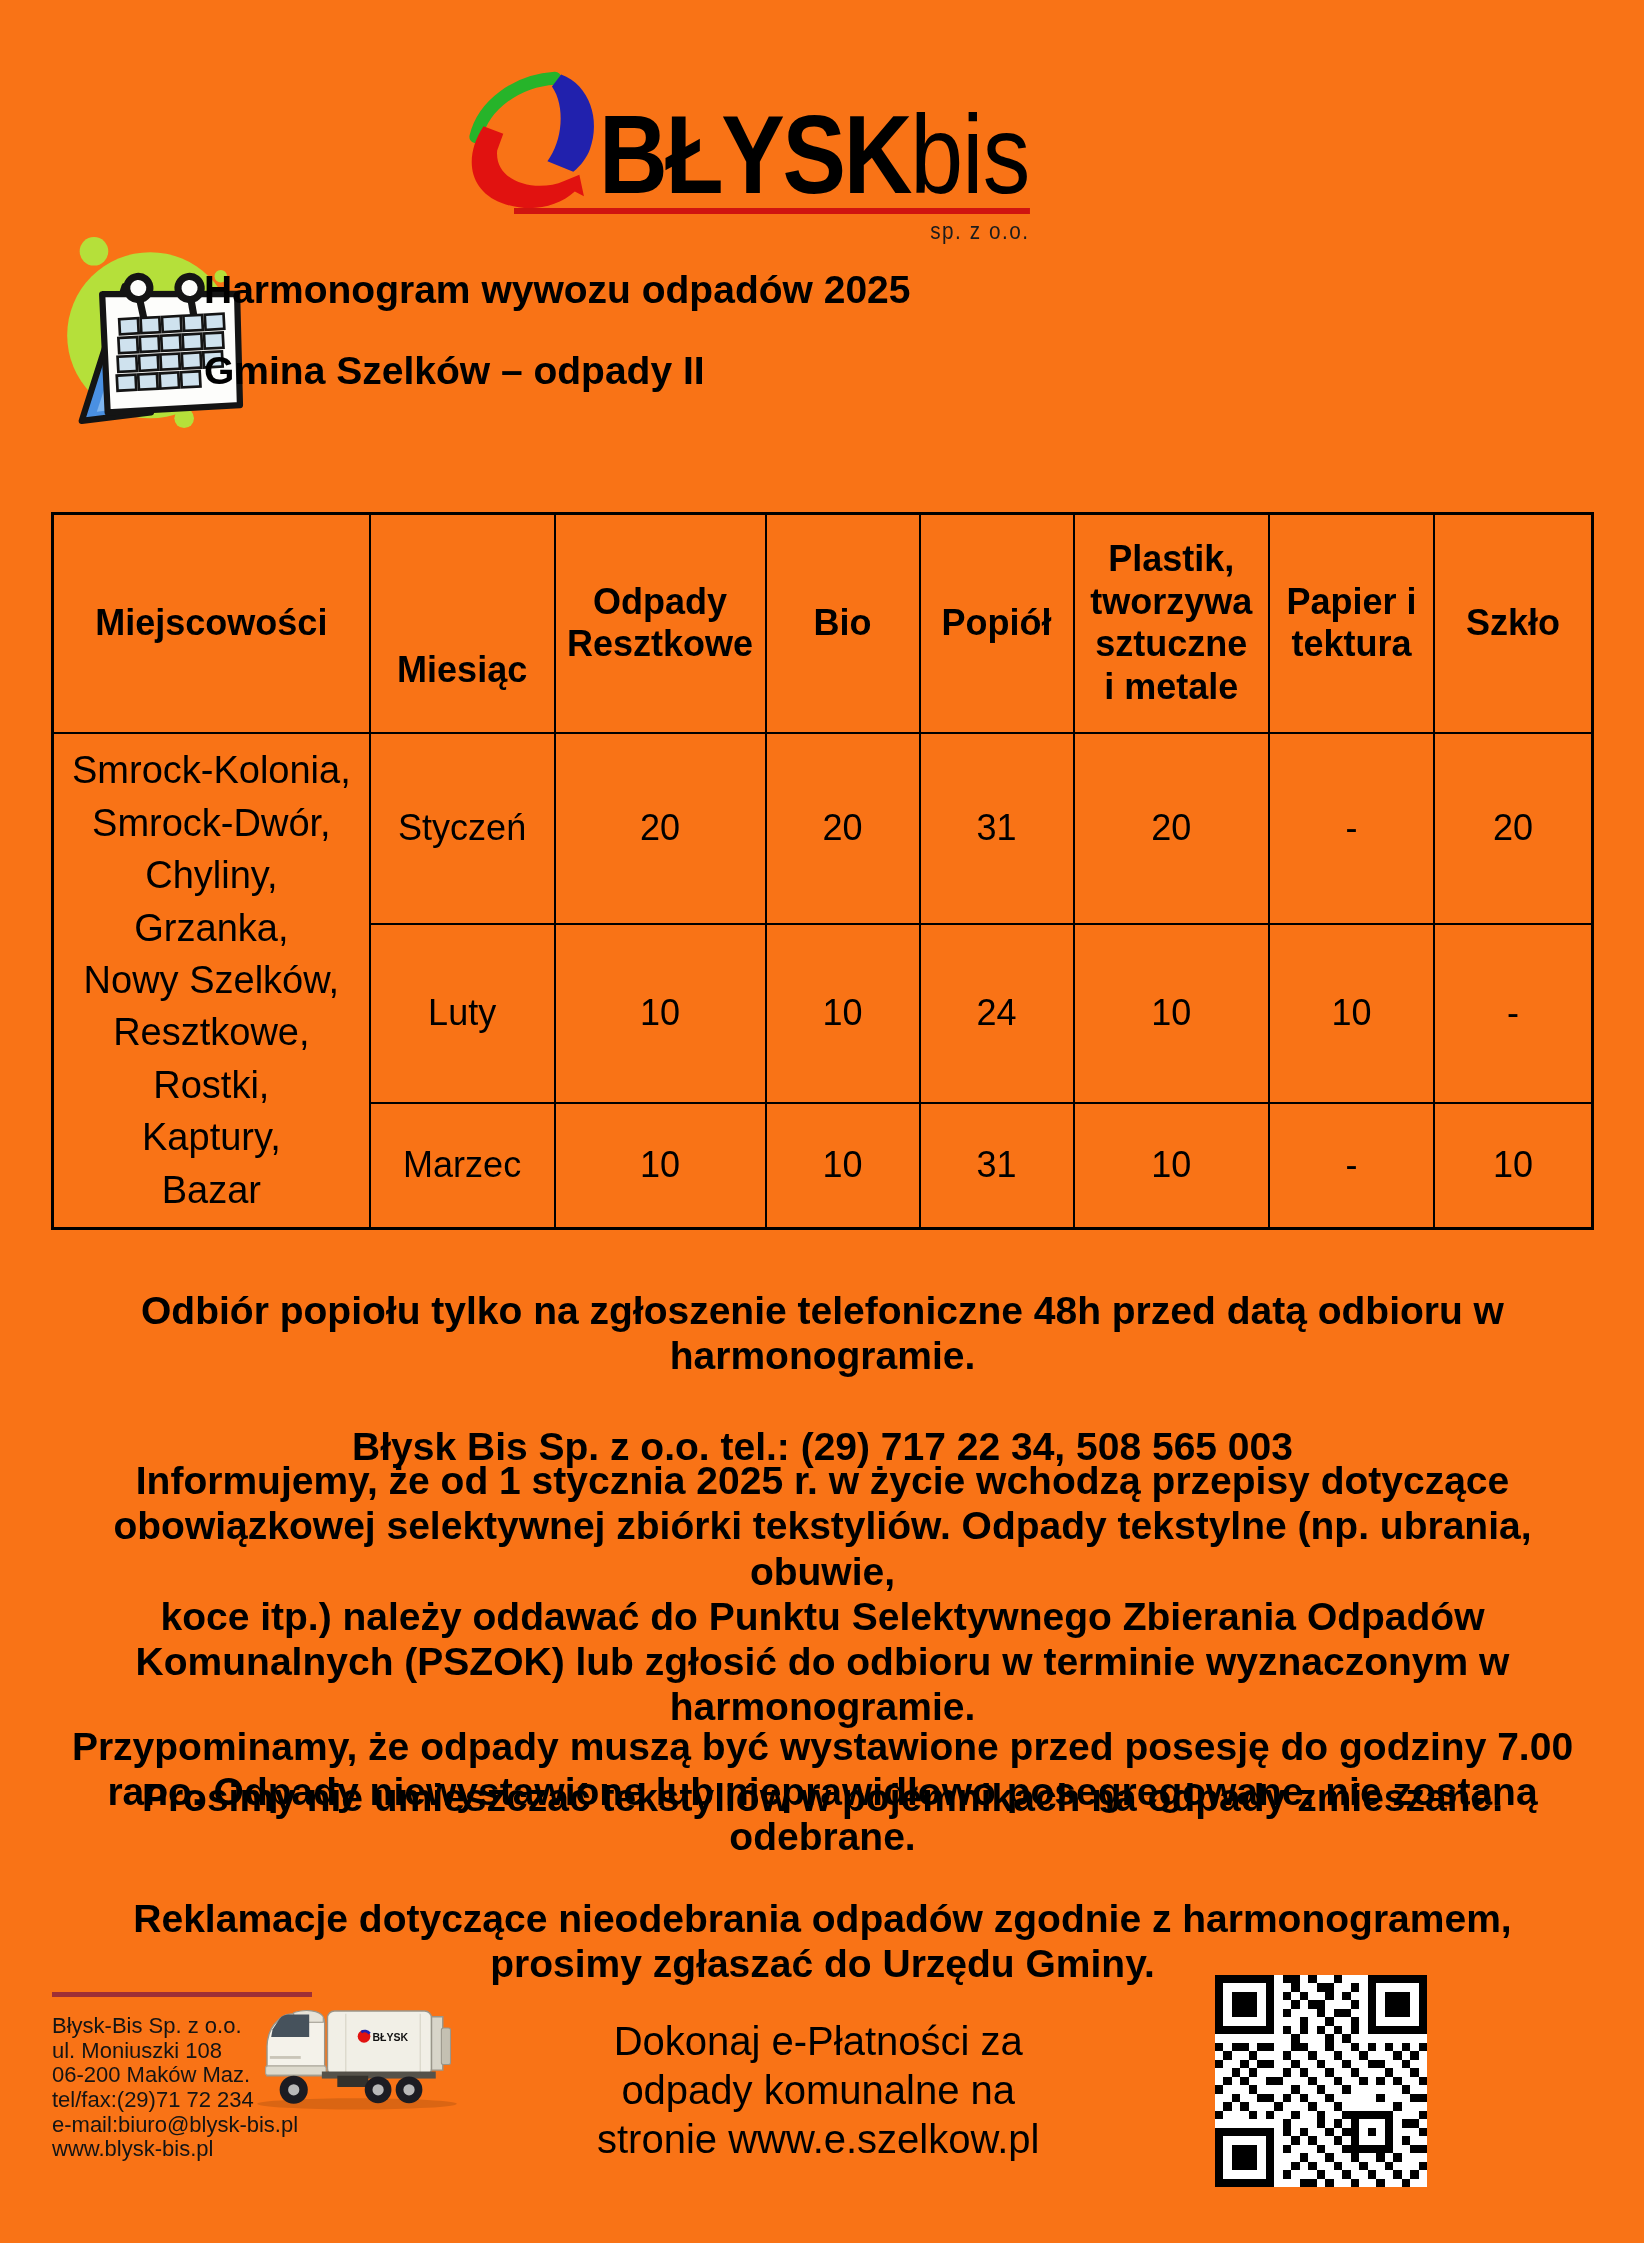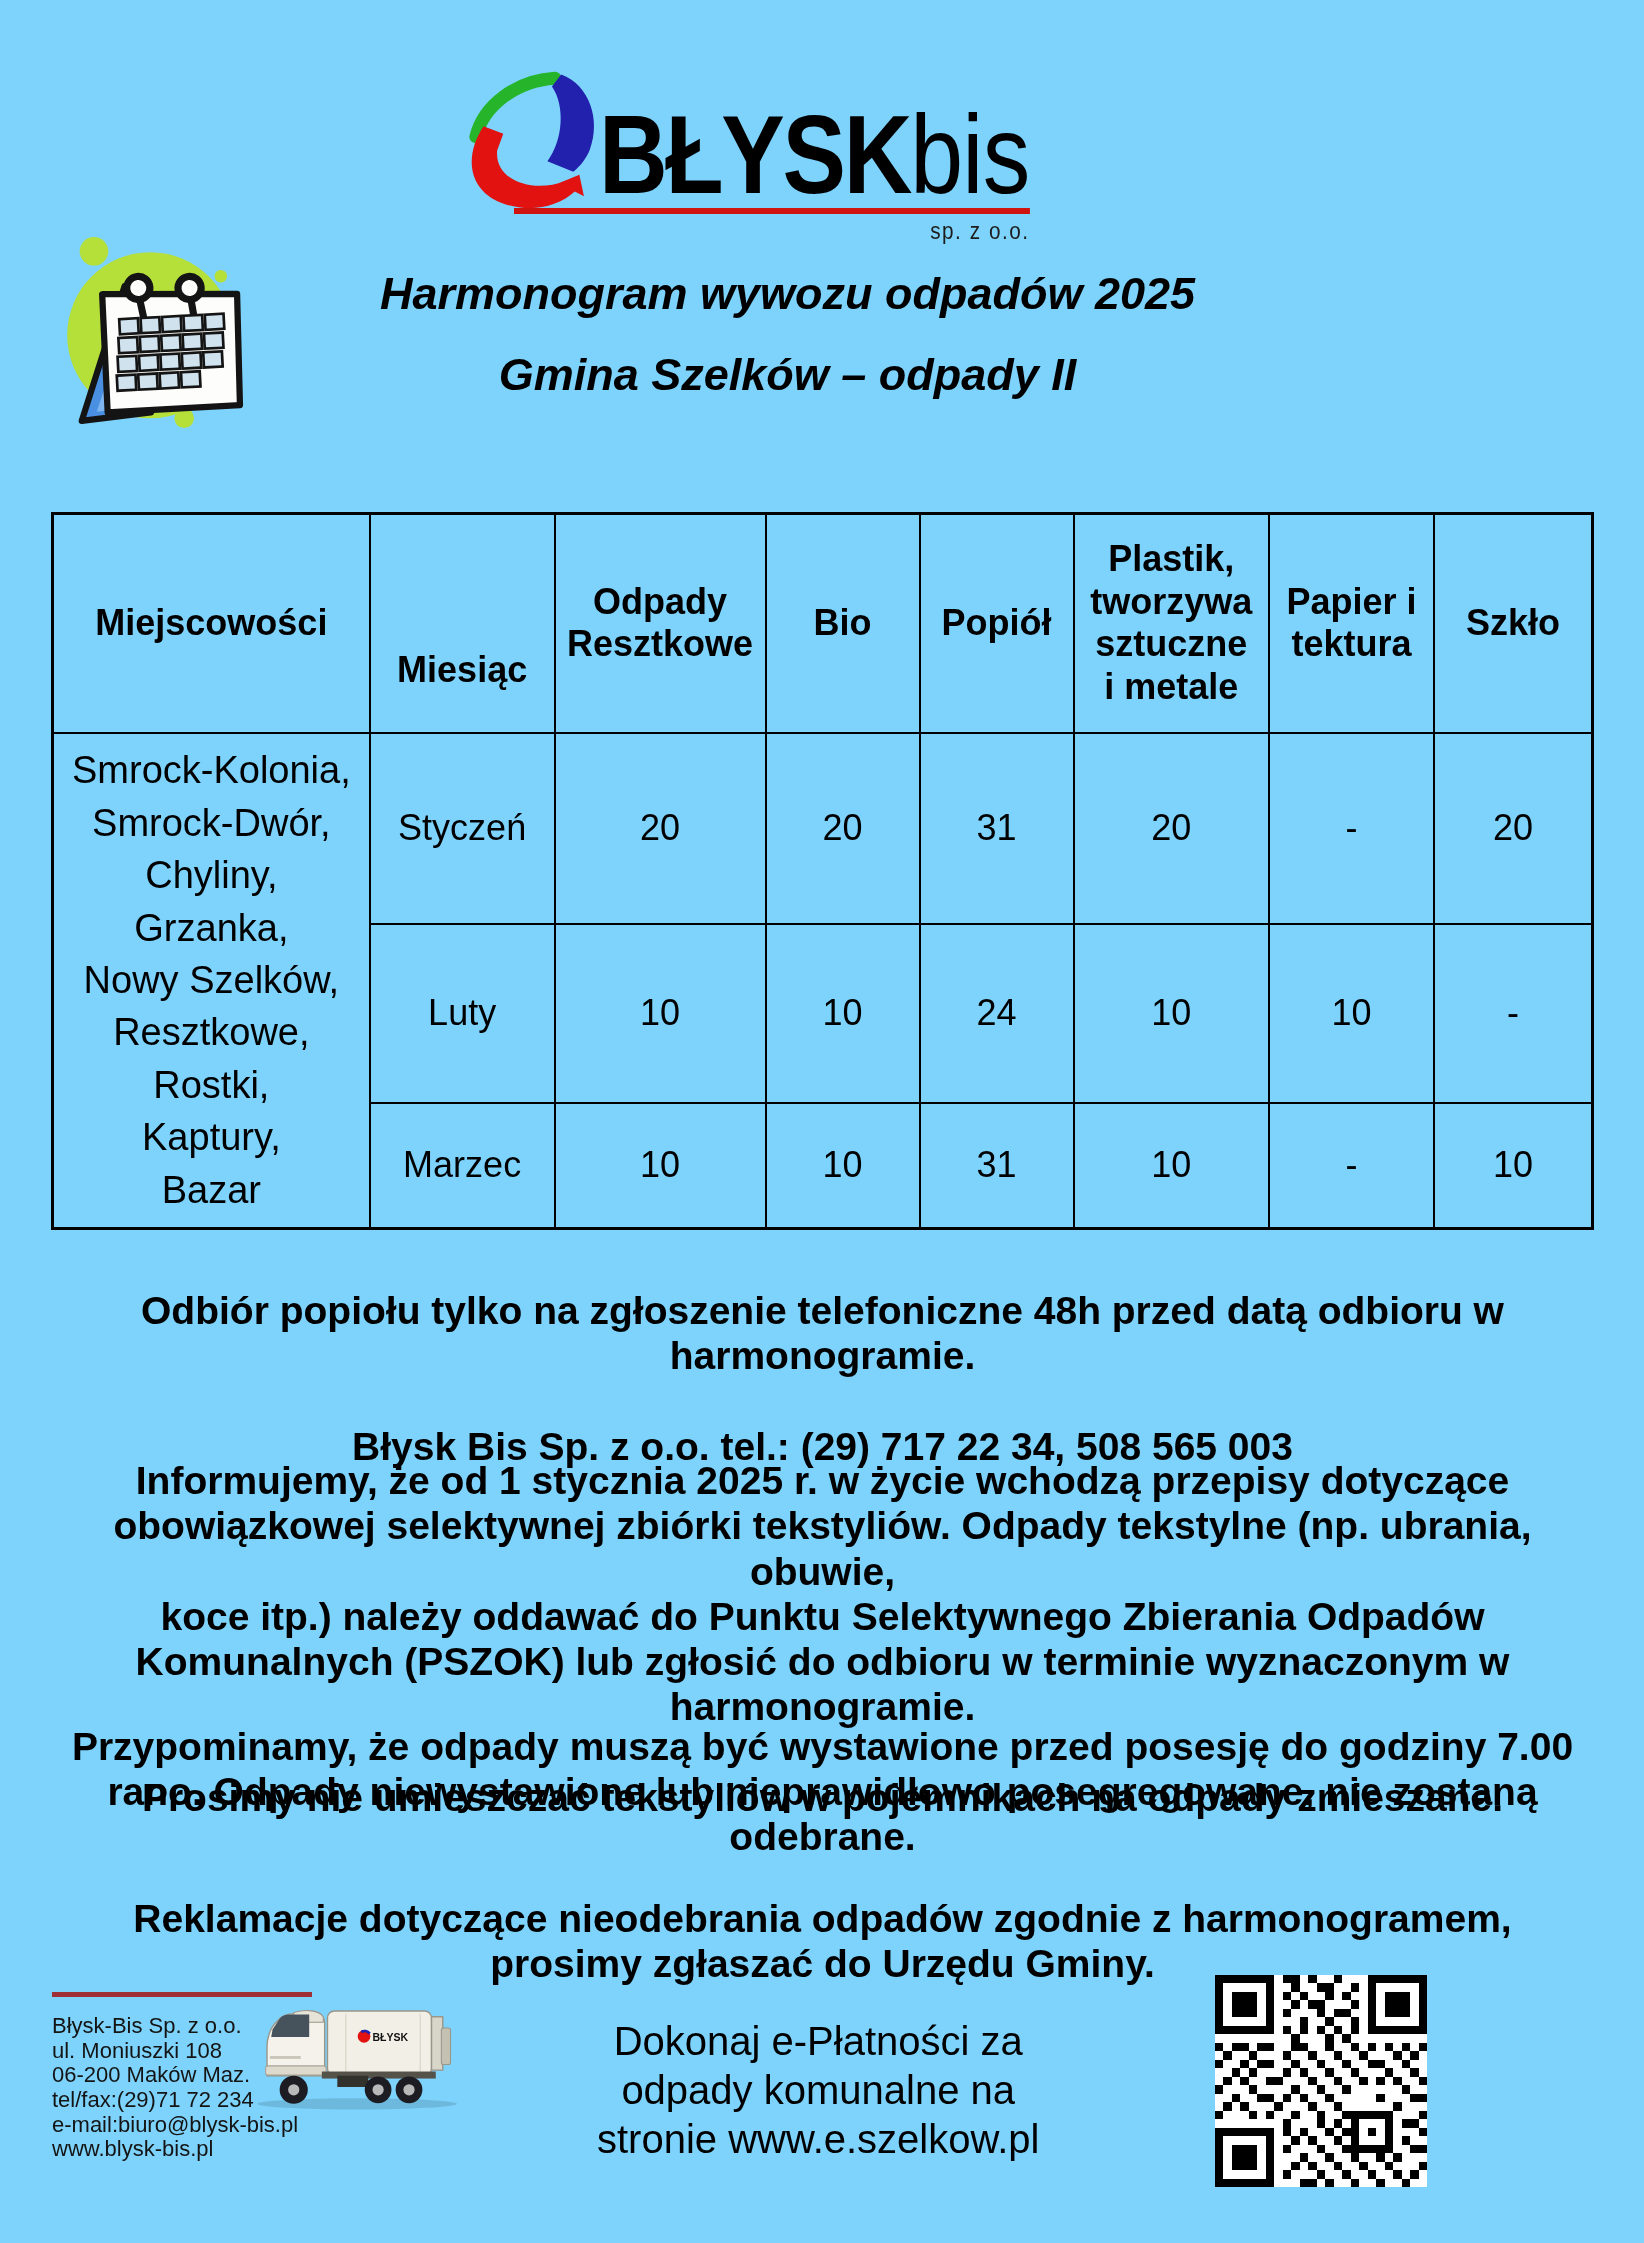--- a/index.html
+++ b/index.html
@@ -1,30 +1,30 @@
 <!DOCTYPE html>
 <html style="--logo-red: #e11210; --logo-blue: #2121ad; --logo-green: #26b42a; --underline-red: #cf1410; --calendar-green: #b5e03a; --calendar-blue: #4a90e2; --calendar-cell-blue: #cfe2ee; --footer-rule: #9e2f35;font-size:14.5px"><head>
 <meta charset="utf-8">
 <style>
   html,body{margin:0;padding:0;background:#ffffff;}
   .page{
-    position:relative;width:1645px;height:2243px;background:#7dd3fc;overflow:hidden;
+    position:relative;width:1645px;height:2243px;background:#f97316;overflow:hidden;
     font-family:"Liberation Sans", sans-serif;color:#000;
   }
   
   .logo-block{position:absolute;left:450px;top:56px;display:flex;align-items:flex-start;}
   .logo-mark{width:156px;height:170px;flex:0 0 auto;}
   .logo-text{margin-left:-7.2px;margin-top:47px;transform:scaleX(0.85);transform-origin:left top;position:relative;}
   .brand-line{font-size:112px;line-height:0.92;white-space:nowrap;letter-spacing:-2.7px;font-weight:700;}
   .brand-suffix{font-weight:400;letter-spacing:-0.9px;}
   .logo-underline{height:6.3px;background:var(--underline-red,#cf1410);margin-left:-100px;margin-top:1.8px;}
   .logo-sub{text-align:right;font-size:24.4px;letter-spacing:1.8px;margin-top:2.7px;color:#1c1c1c;}
   
   .calendar-icon{position:absolute;left:43px;top:237px;width:210px;height:192px;}
-  .title1,.title2{position:absolute;left:204px;width:1167px;text-align:center;font-weight:700;font-size:45px;font-style:italic;}
+  .title1,.title2{position:absolute;left:204px;width:1167px;text-align:left;font-weight:700;font-size:39px;}
   .title1{top:268px;}
   .title2{top:349px;}
   
   table.schedule{
     position:absolute;left:51px;top:512px;width:1543px;
     border-collapse:collapse;table-layout:fixed;border:3.6px solid #000;
   }
   table.schedule th,table.schedule td{border:2.7px solid #000;text-align:center;vertical-align:middle;padding:0 1px;}
   table.schedule th{font-weight:700;font-size:36px;line-height:1.18;white-space:pre-line;}
   thead tr{height:219px;}

